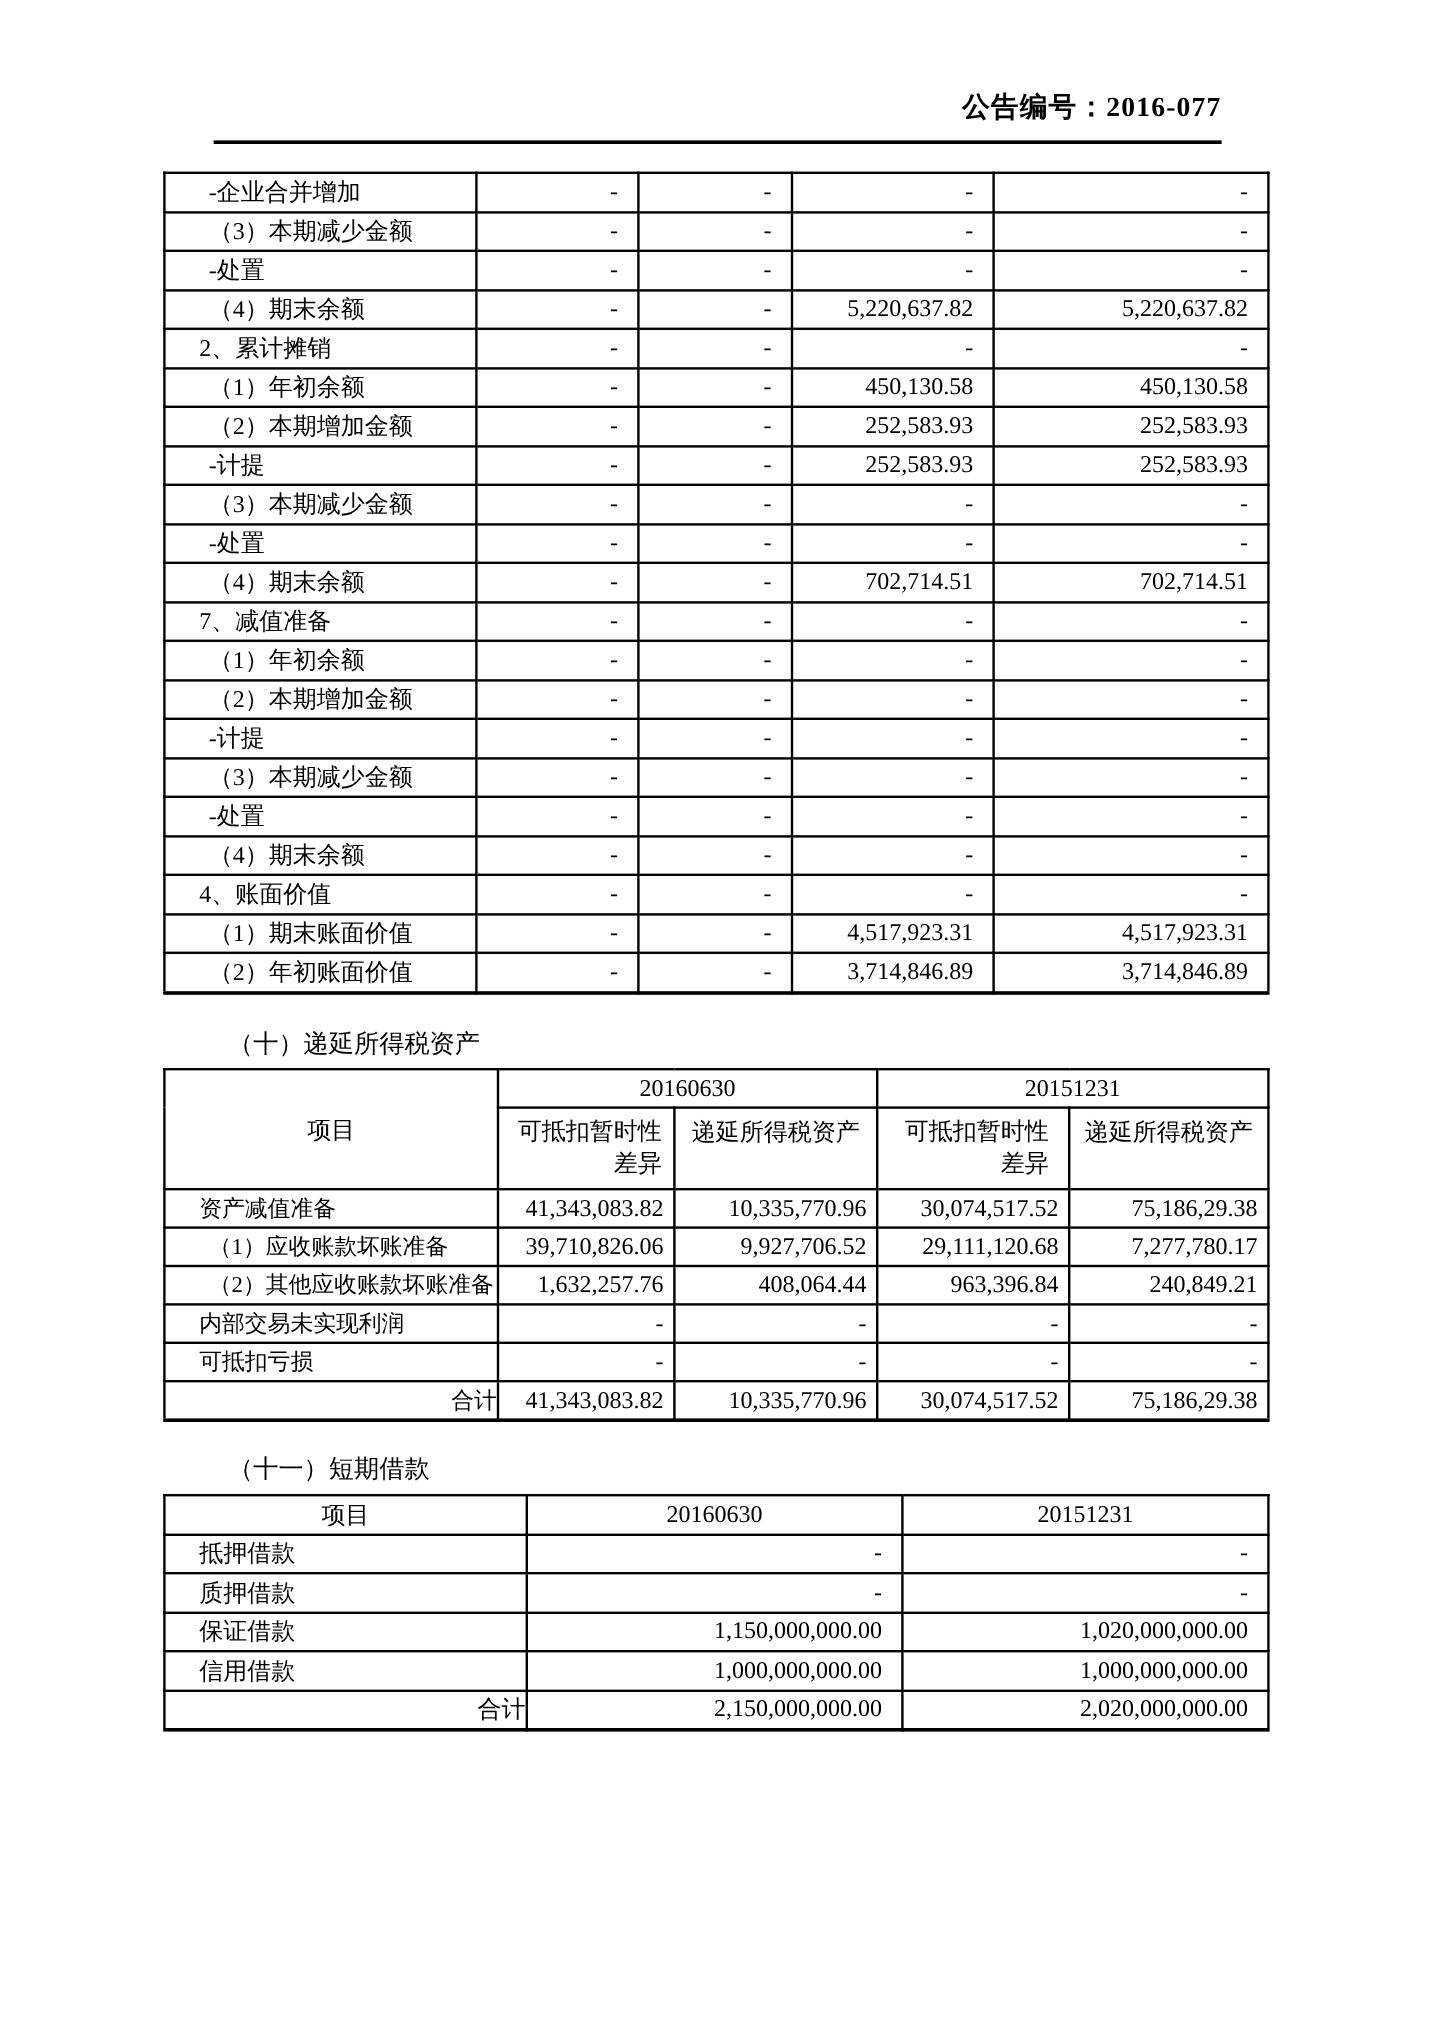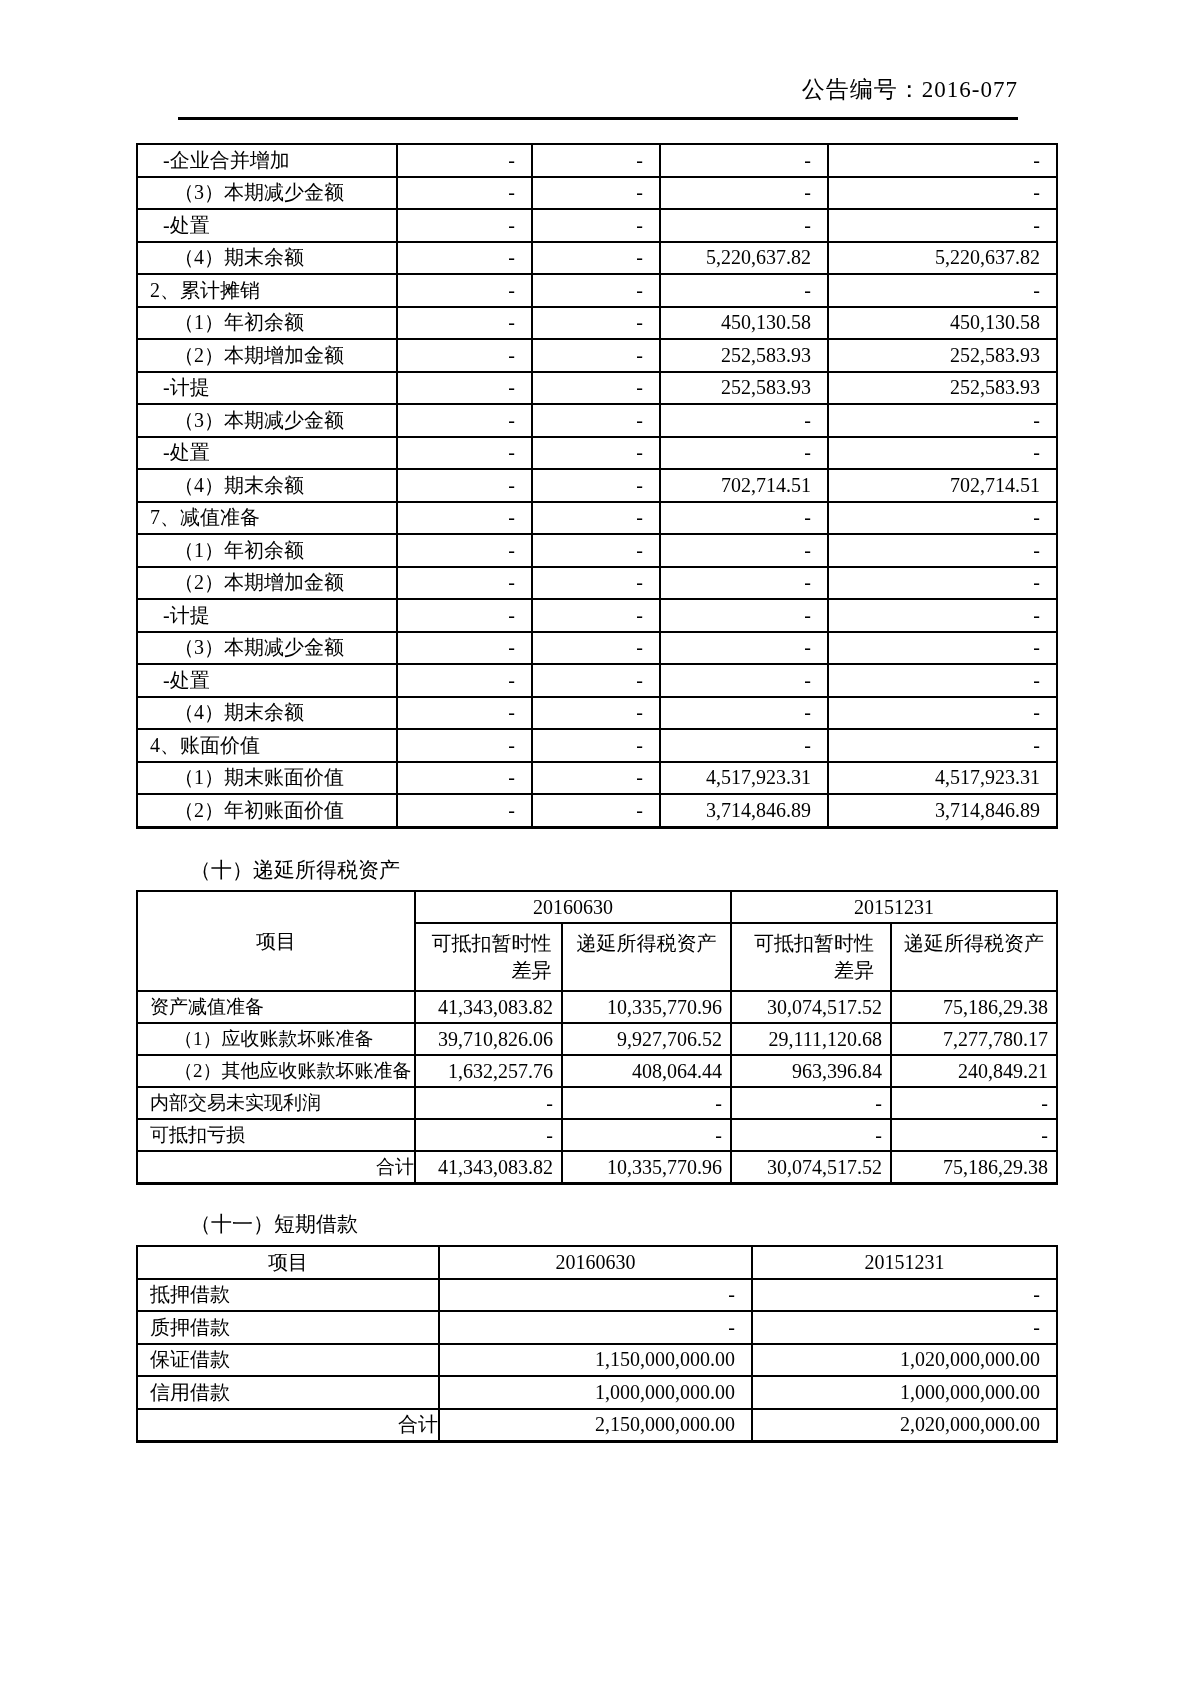--- a/index.html
+++ b/index.html
@@ -10,21 +10,21 @@
     background: #ffffff;
     color: #000000;
     font-family: "Liberation Serif", "DejaVu Serif", serif;
     overflow: hidden;
   }
   .announce {
     position: absolute;
     top: 74px;
     right: 182px;
     font-size: 23px;
-    font-weight: normal;
+    font-weight: bold;
     letter-spacing: 1px;
     white-space: nowrap;
   }
   .rule {
     position: absolute;
     left: 178px;
     top: 117px;
     width: 840px;
     height: 3px;
     background: #000000;
@@ -62,23 +62,23 @@
   .t3 td { height: 30.5px; font-size: 20px; }
 
   .t2 thead th { font-size: 20px; text-align: center; }
   .t2 tr.hA th { height: 30px; }
   .t2 tr.hB th { height: 60px; vertical-align: top; padding-top: 6px; }
   .t2 .wrap6 { display: inline-block; max-width: 126px; line-height: 27px; white-space: normal; text-align: right; }
   .t2 td.lbl { font-size: 19px; margin-left: 12px; }
   .t3 thead th { height: 30.5px; font-size: 20px; text-align: center; }
 
   td.lbl  { text-align: left; }
-  td.ind0 { padding-left: 12px; }
+  td.ind0 { padding-left: 28px; }
   td.ind1 { padding-left: 36px; }
-  td.ind2 { padding-left: 25px; }
+  td.ind2 { padding-left: 36px; }
   td.ctr  { text-align: right; padding-left: 0; }
 
   td.val { text-align: right; }
   .t1 td.val { padding-right: 16px; }
   .t2 td.val { padding-right: 8px;  }
   .t3 td.val { padding-right: 16px; }
 </style>
 </head>
 <body>
 

